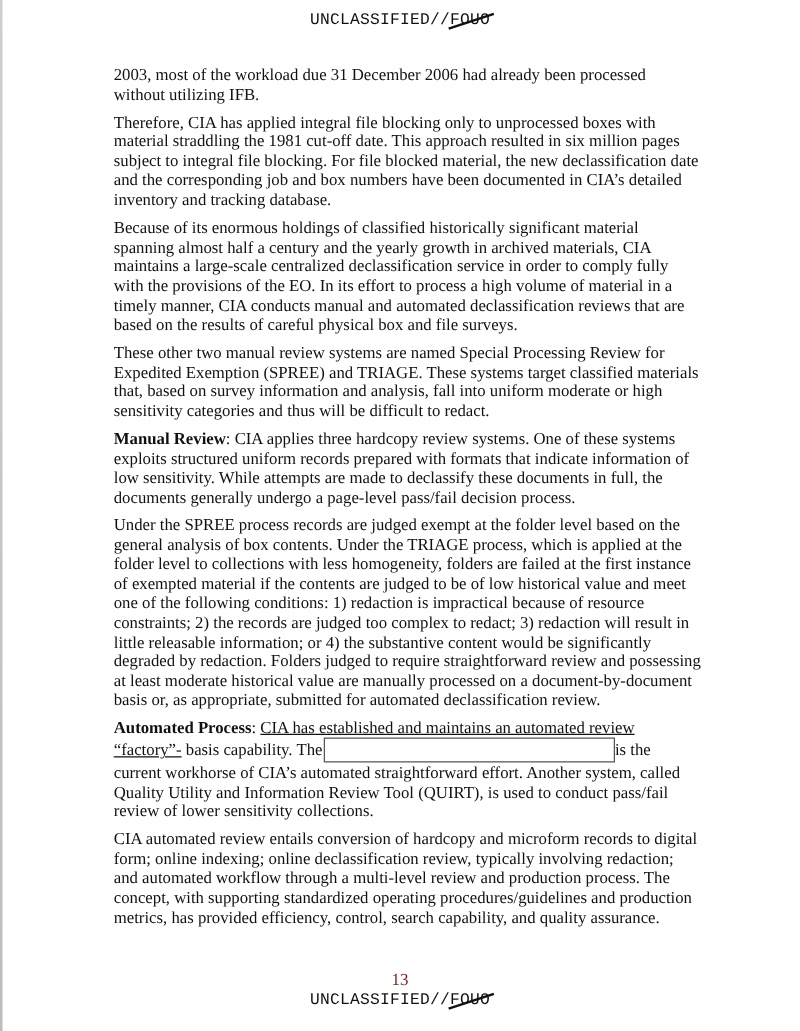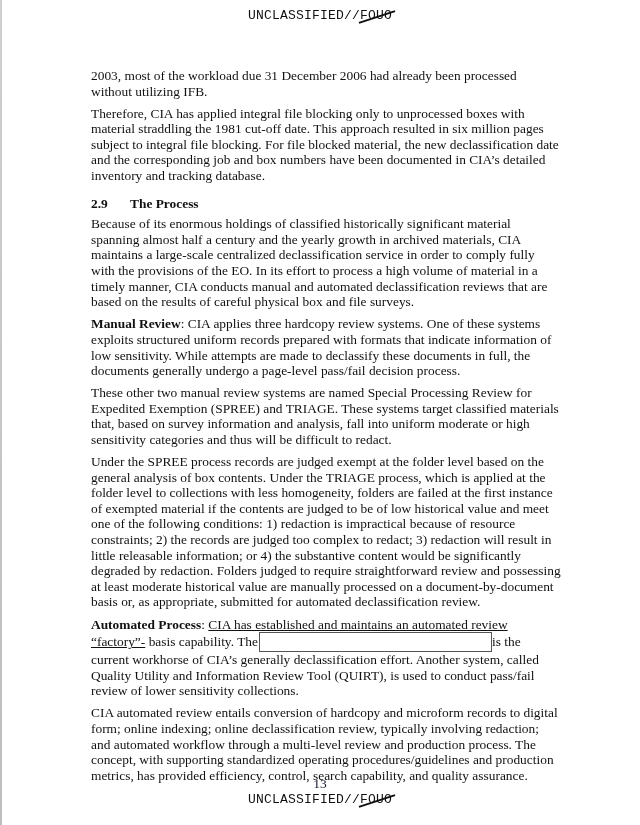--- a/index.html
+++ b/index.html
@@ -11,25 +11,25 @@
     font-size: 13px; color: #111; letter-spacing: 0.2px;
   }
   .marking .struck { position: relative; display: inline-block; text-align: right; }
   .marking .struck::after {
     content: ""; position: absolute; left: -2px; right: -4px; top: 50%;
     height: 2px; background: #111; transform: rotate(-18deg);
   }
   .top-marking { top: 8px; }
   .page-number {
     position: absolute; top: 776px; left: 0; width: 640px; text-align: center;
-    font-family: "Liberation Serif", "DejaVu Serif", serif; font-size: 13.5px; color: #0f172a;
+    font-family: "Liberation Serif", "DejaVu Serif", serif; font-size: 13.5px; color: #7f1d1d;
   }
   .bottom-marking { top: 792px; }
   .content {
-    position: absolute; left: 91px; top: 68px; width: 470px;
+    position: absolute; left: 91px; top: 52px; width: 470px;
     font-family: "Liberation Serif", "DejaVu Serif", serif;
     font-size: 13.4px; line-height: 15.6px; color: #111;
   }
   .content p { margin: 0 0 6.5px 0; }
   .section-heading { font-weight: bold; margin: 12px 0 5px 0 !important; }
   .section-heading .num { display: inline-block; width: 39px; }
   .lead { font-weight: bold; }
   .underline { text-decoration: underline; text-decoration-thickness: 1px; }
   .redaction {
     display: inline-block; width: 233px; height: 20px; border: 1px solid #555;
@@ -42,36 +42,33 @@
 <div class="left-edge"></div>
 
 <div class="marking top-marking">
   <span>UNCLASSIFIED//</span><span class="struck">FOUO</span>
 </div>
 
 <div class="content">
   <p>2003, most of the workload due 31 December 2006 had already been processed without utilizing IFB.</p>
   <p>Therefore, CIA has applied integral file blocking only to unprocessed boxes with material straddling the 1981 cut-off date.  This approach resulted in six million pages subject to integral file blocking.  For file blocked material, the new declassification date and the corresponding job and box numbers have been documented in CIA’s detailed inventory and tracking database.</p>
 
-  <p class="section-heading">
-    <span class="num">2.9</span><span>The Process</span>
-  </p>
 
   <p>Because of its enormous holdings of classified historically significant material spanning almost half a century and the yearly growth in archived materials, CIA maintains a large-scale centralized declassification service in order to comply fully with the provisions of the EO.  In its effort to process a high volume of material in a timely manner, CIA conducts manual and automated declassification reviews that are based on the results of careful physical box and file surveys.</p>
+
+  <p>These other two manual review systems are named Special Processing Review for Expedited Exemption (SPREE) and TRIAGE.  These systems target classified materials that, based on survey information and analysis, fall into uniform moderate or high sensitivity categories and thus will be difficult to redact.</p>
 
   <p>
     <span class="lead">Manual Review</span><span>:  CIA applies three hardcopy review systems.  One of these systems exploits structured uniform records prepared with formats that indicate information of low sensitivity.  While attempts are made to declassify these documents in full, the documents generally undergo a page-level pass/fail decision process.</span>
   </p>
-
-  <p>These other two manual review systems are named Special Processing Review for Expedited Exemption (SPREE) and TRIAGE.  These systems target classified materials that, based on survey information and analysis, fall into uniform moderate or high sensitivity categories and thus will be difficult to redact.</p>
   <p>Under the SPREE process records are judged exempt at the folder level based on the general analysis of box contents.  Under the TRIAGE process, which is applied at the folder level to collections with less homogeneity, folders are failed at the first instance of exempted material if the contents are judged to be of low historical value and meet one of the following conditions:  1) redaction is impractical because of resource constraints; 2) the records are judged too complex to redact; 3) redaction will result in little releasable information; or 4) the substantive content would be significantly degraded by redaction.  Folders judged to require straightforward review and possessing at least moderate historical value are manually processed on a document-by-document basis or, as appropriate, submitted for automated declassification review.</p>
 
   <p>
     <span class="lead">Automated Process</span><span>:  </span><span class="underline">CIA has established and maintains an automated review “factory”-</span>
-    <span>basis capability.  The</span><span class="redaction"></span><span>is the current workhorse of CIA’s generally declassification effort.  Another system, called Quality Utility and Information Review Tool (QUIRT), is used to conduct pass/fail review of lower sensitivity collections.</span>
+    <span>basis capability.  The</span><span class="redaction"></span><span>is the current workhorse of CIA’s automated straightforward effort.  Another system, called Quality Utility and Information Review Tool (QUIRT), is used to conduct pass/fail review of lower sensitivity collections.</span>
   </p>
 
   <p>CIA automated review entails conversion of hardcopy and microform records to digital form; online indexing; online declassification review, typically involving redaction; and automated workflow through a multi-level review and production process.  The concept, with supporting standardized operating procedures/guidelines and production metrics, has provided efficiency, control, search capability, and quality assurance.</p>
 </div>
 
 <div class="page-number">13</div>
 
 <div class="marking bottom-marking">
   <span>UNCLASSIFIED//</span><span class="struck">FOUO</span>
 </div>

